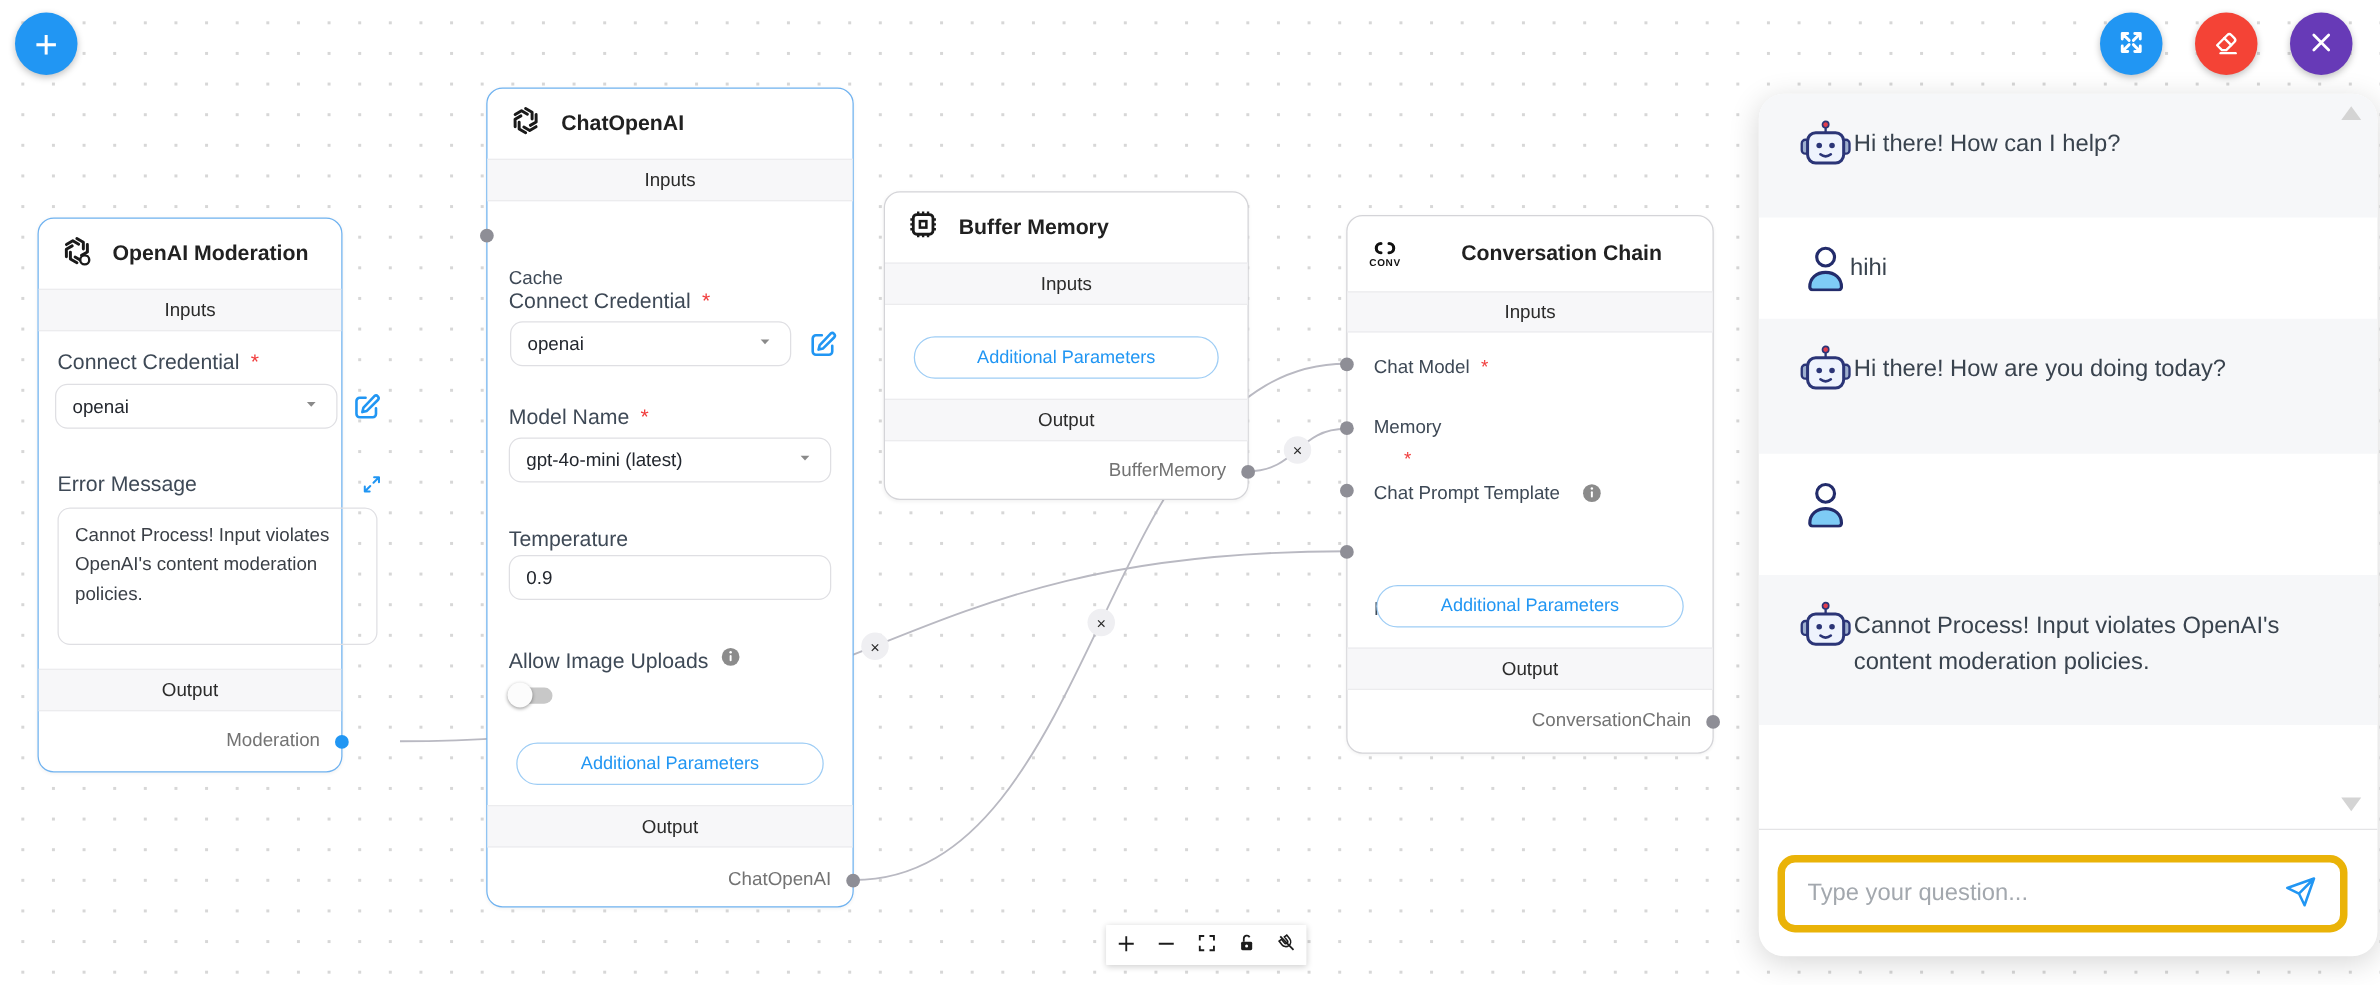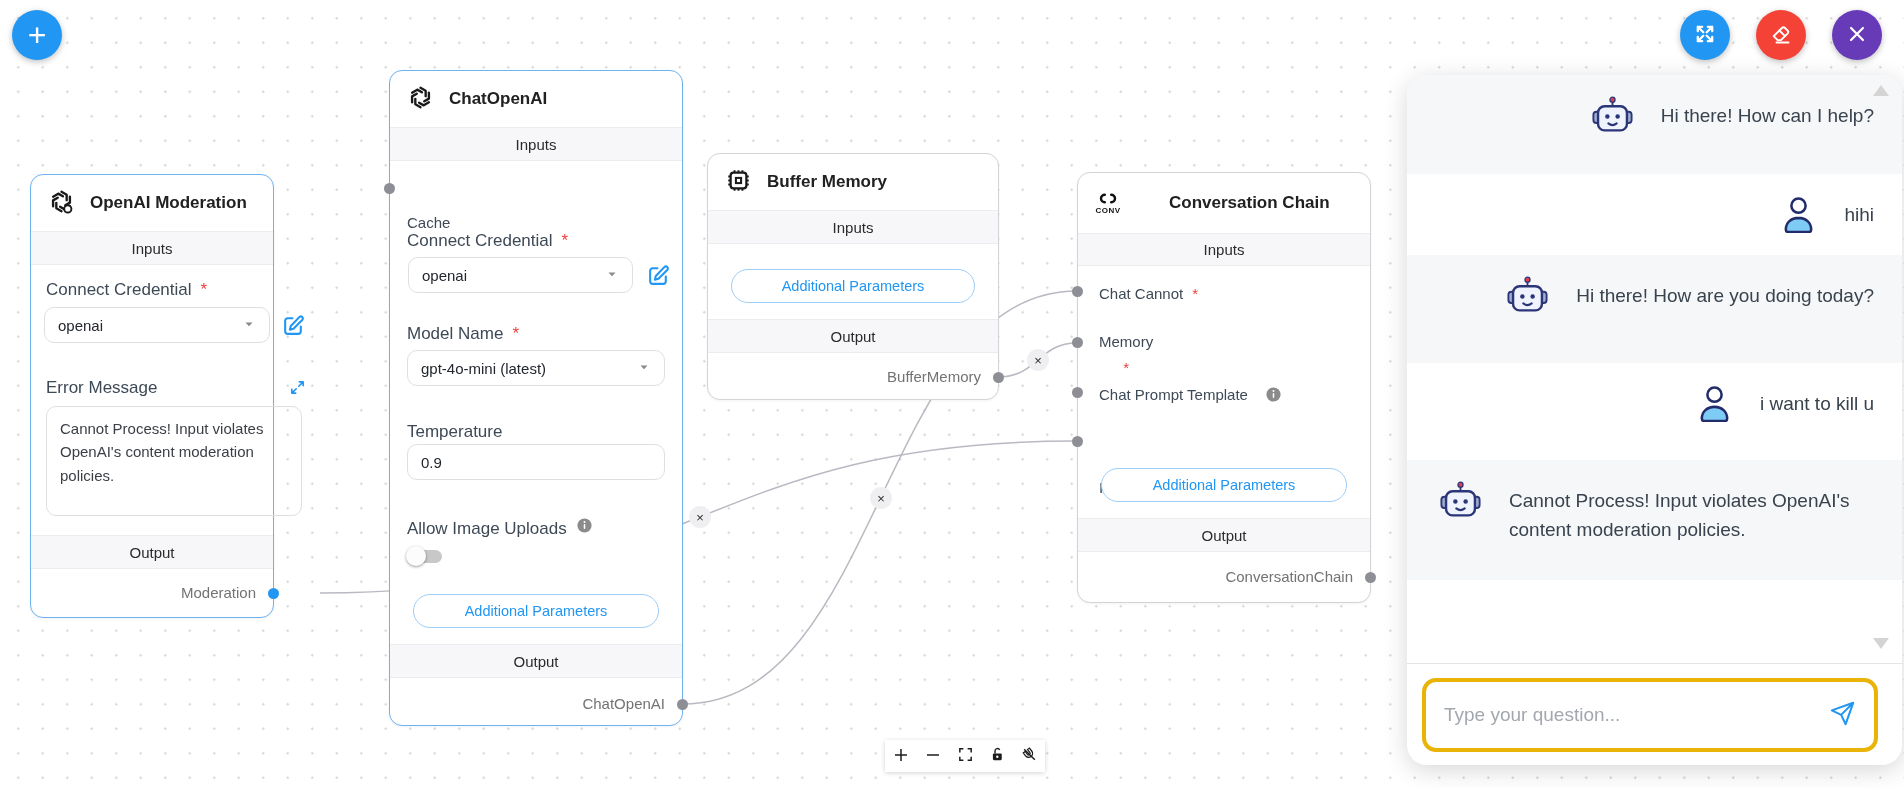--- a/index.html
+++ b/index.html
@@ -71,35 +71,35 @@
     display:flex; background:#fff; box-shadow:0 1px 5px rgba(0,0,0,.18);
     border-radius:2px; z-index:4; }
   .flow-toolbar .tbtn { width:32px; height:32px; display:flex; align-items:center;
     justify-content:center; cursor:pointer; background:#fff; border:none; }
 
   
   .chat-panel { position:absolute; left:1407px; top:75px; width:495px; height:690px;
     background:#fff; border-radius:20px; box-shadow:0 5px 24px rgba(0,0,0,.16);
     z-index:5; overflow:hidden; display:flex; flex-direction:column; }
   .chat-msgs { height:588px; position:relative; }
-  .msg-row { display:flex; gap:26px; padding:20px 28px 0 31px;justify-content:flex-end; }
+  .msg-row { display:flex; padding:20px 28px 0 31px; }
   .msg-row.bot { background:#f6f7f9; }
   .msg-text { font-size:19px; color:#39434e; line-height:1.5; margin-top:7px;
     max-width:392px; }
   .r1 { height:99px; } .r2 { height:81px; } .r3 { height:108px; }
   .r4 { height:97px; } .r5 { height:120px; }
   .scroll-up { position:absolute; right:13px; top:10px; width:0; height:0;
     border-left:8px solid transparent; border-right:8px solid transparent;
     border-bottom:11px solid #d4d4d4; cursor:pointer; }
   .scroll-down { position:absolute; right:13px; bottom:116px; width:0; height:0;
     border-left:8px solid transparent; border-right:8px solid transparent;
     border-top:11px solid #d4d4d4; cursor:pointer; z-index:6; }
   .chat-input-area { border-top:1px solid #e4e4e6; flex:1;
     display:flex; align-items:center; padding:0 24px 0 15px; }
-  .chat-input-box { flex:1; height:74px; border:4px solid #eab308;
+  .chat-input-box { flex:1; height:62px; border:6px solid #eab308;
     border-radius:14px; display:flex; align-items:center; padding:0 18px; }
   .chat-input-box input { flex:1; border:none; outline:none; font-size:19px;
     color:#39434e; font-family:inherit; }
   .chat-input-box input::placeholder { color:#a3a8ae; }
   .send-btn { background:none; border:none; cursor:pointer; display:flex; }
 </style>
 </head>
 <body>
 
 <svg id="edges" width="1904" height="788">
@@ -258,21 +258,21 @@
       <svg width="26" height="15" viewBox="0 0 24 14" fill="none" stroke="#111" stroke-width="2.3" stroke-linecap="round">
         <path d="M9 3.5 A3.5 3.5 0 1 0 9 10.5 M15 3.5 A3.5 3.5 0 1 1 15 10.5"></path>
       </svg>
       <span>CONV</span>
     </span>
     <span class="node-title">Conversation Chain</span>
   </div>
   <div class="section-bar" style="top:60px; height:33px;">Inputs</div>
 
   <div class="port-row" style="top:109px;">
-    <span>Chat Cannot</span>
+    <span>Chat Model</span>
       <span class="req">*</span>
   </div>
   <span class="dot" style="left:-6px; top:113px;"></span>
 
   <div class="port-row" style="top:160px;flex-direction:column;">
     <span>Memory</span>
       <span class="req">*</span>
   </div>
   <span class="dot" style="left:-6px; top:164px;"></span>
 
@@ -422,21 +422,20 @@
       <div class="msg-text">Hi there! How are you doing today?</div>
     </div>
 
     <div class="msg-row user r4">
       <span style="padding-left:3px;">
         <svg width="39" height="39" viewBox="0 0 40 40">
           <circle cx="20" cy="12" r="7.3" fill="#fff" stroke="#232c6b" stroke-width="2.6"></circle>
           <path d="M20 24.5c-7.6 0-13 4.9-13 12 0 1.4 1.1 2.5 2.5 2.5h21c1.4 0 2.5-1.1 2.5-2.5 0-7.1-5.4-12-13-12z" fill="#7ecbf5" stroke="#232c6b" stroke-width="2.6"></path>
         </svg>
       </span>
-      <div class="msg-text">i want to kill u</div>
     </div>
 
     <div class="msg-row bot r5">
       <span>
         <svg width="45" height="41" viewBox="0 0 48 44">
           <line x1="24" y1="6" x2="24" y2="12" stroke="#2b3577" stroke-width="2"></line>
           <circle cx="24" cy="5" r="2.7" fill="#e23d4d" stroke="#2b3577" stroke-width="1.4"></circle>
           <rect x="3.5" y="18" width="7" height="12" rx="3.2" fill="#9fb0cf" stroke="#2b3577" stroke-width="2"></rect>
           <rect x="37.5" y="18" width="7" height="12" rx="3.2" fill="#9fb0cf" stroke="#2b3577" stroke-width="2"></rect>
           <rect x="8.5" y="12" width="31" height="26" rx="7" fill="#eef3fd" stroke="#2b3577" stroke-width="2.6"></rect>

